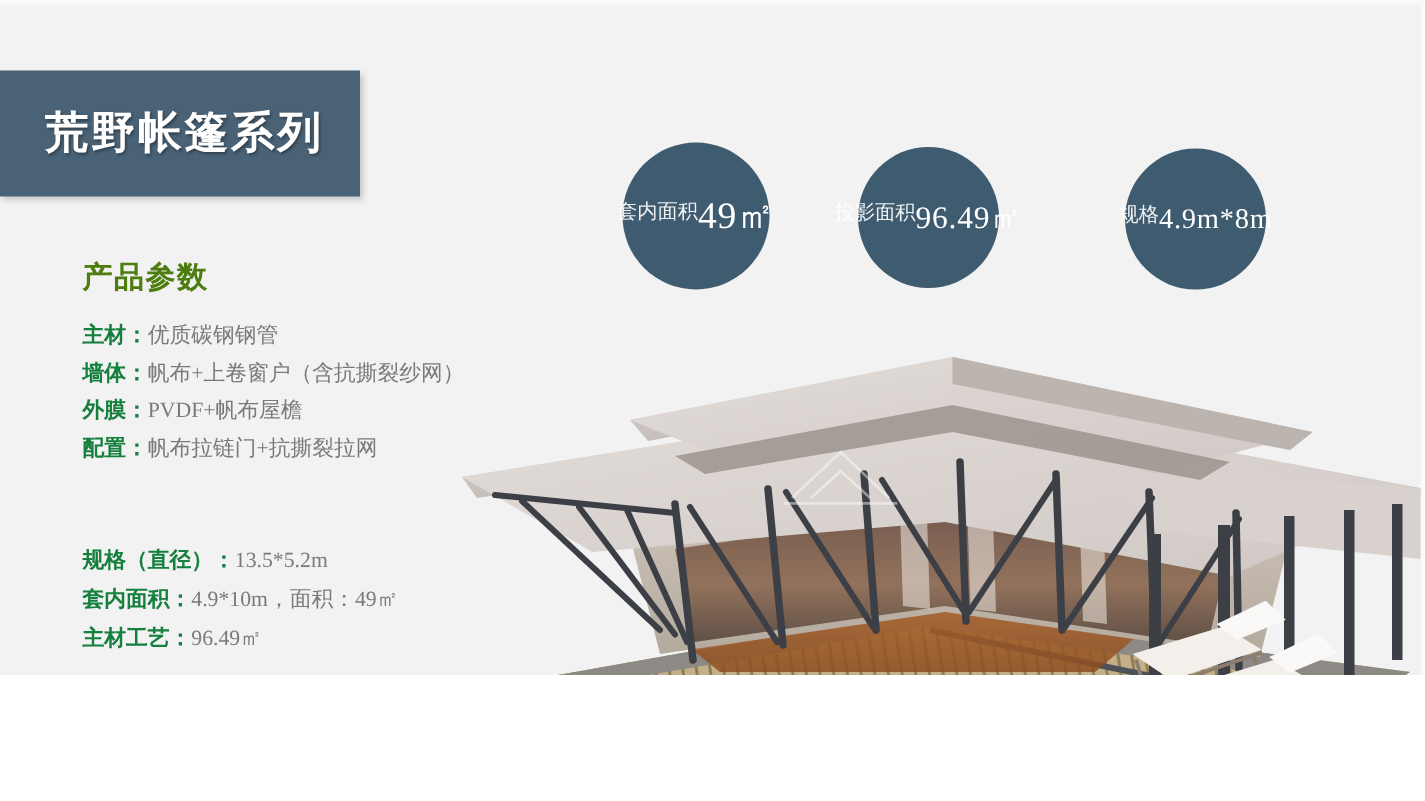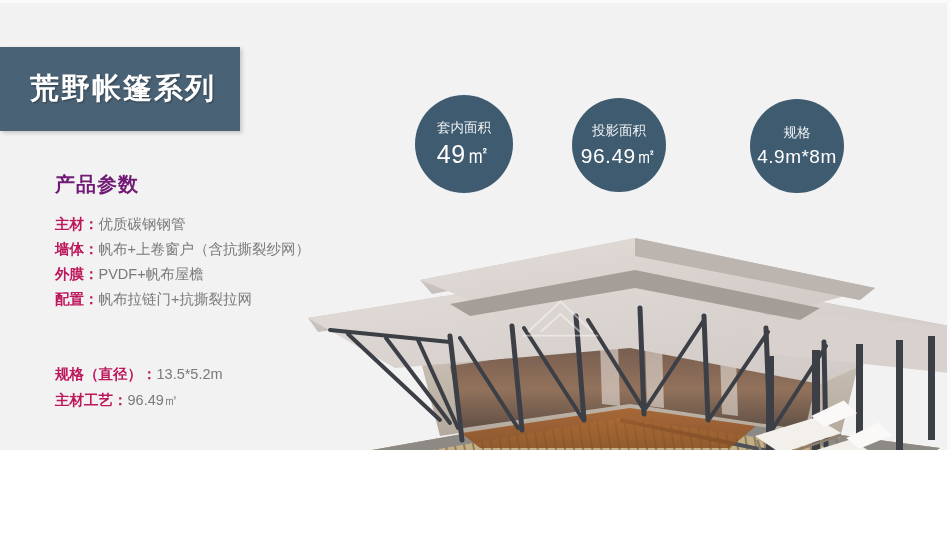--- a/index.html
+++ b/index.html
@@ -8,55 +8,56 @@
     background:#ffffff;
     font-family:"Liberation Sans","DejaVu Sans",sans-serif;
   }
   #slide{
     position:relative;width:950px;height:450px;
     background:#f2f2f2;
     box-sizing:border-box;
     border-top:3px solid #fafafa;
     border-right:3px solid #fafafa;
     overflow:hidden;
+    font-family:Liberation Serif, serif;
   }
 
   
   #title-banner{
     position:absolute;left:0;top:44px;width:240px;height:84px;
     background:#4a6275;
     display:flex;align-items:center;
     box-shadow:2px 2px 4px rgba(0,0,0,.18);
   }
   #title-banner .title-text{
     color:#ffffff;font-size:29px;font-weight:bold;letter-spacing:2px;
     margin-left:30px;text-shadow:1px 1px 2px rgba(0,0,0,.35);
     white-space:nowrap;
   }
 
   
   .spec-section{position:absolute;left:55px;}
   .section-heading{
-    color:#701a75;font-size:20px;font-weight:bold;letter-spacing:1px;
+    color:#4d7c0f;font-size:20px;font-weight:bold;letter-spacing:1px;
     margin:0 0 14px 0;white-space:nowrap;
   }
   .spec-row{
     font-size:14.5px;line-height:25px;white-space:nowrap;color:#6d6d6d;
   }
-  .spec-row .k{color:#be185d;font-weight:bold;}
+  .spec-row .k{color:#15803d;font-weight:bold;}
   .spec-row .v{color:#7a7a7a;font-weight:normal;}
 
   #product-params{top:168px;}
   #size-params{top:358px;}
   #size-params .spec-row{line-height:26px;}
 
   
   .badge{
     position:absolute;border-radius:50%;background:#3e5b70;
-    display:flex;flex-direction:column;align-items:center;justify-content:center;
+    display:flex;flex-direction:row;align-items:center;justify-content:center;
     color:#ffffff;text-align:center;
   }
   .badge .badge-label{font-size:13.5px;line-height:1;opacity:.92;margin-bottom:7px;white-space:nowrap;}
   .badge .badge-value{font-size:25px;line-height:1;white-space:nowrap;letter-spacing:.5px;}
   #badge-inner-area{left:415px;top:92px;width:98px;height:98px;}
   #badge-projected-area{left:572px;top:95px;width:94px;height:94px;}
   #badge-spec{left:750px;top:96px;width:94px;height:94px;}
   #badge-spec .badge-value{font-size:19px;}
   #badge-projected-area .badge-value{font-size:21px;}
 
@@ -90,20 +91,23 @@
     </div>
     <div class="spec-row">
       <span class="k">配置：</span><span class="v">帆布拉链门+抗撕裂拉网</span>
     </div>
   </div>
 
   <div class="spec-section" id="size-params">
 
     <div class="spec-row">
       <span class="k">规格（直径）：</span><span class="v">13.5*5.2m</span>
+    </div>
+    <div class="spec-row">
+      <span class="k">套内面积：</span><span class="v">4.9*10m，面积：49㎡</span>
     </div>
     <div class="spec-row">
       <span class="k">主材工艺：</span><span class="v">96.49㎡</span>
     </div>
   </div>
 
   <div class="badge" id="badge-inner-area">
     <span class="badge-label">套内面积</span>
     <span class="badge-value">49㎡</span>
   </div>

